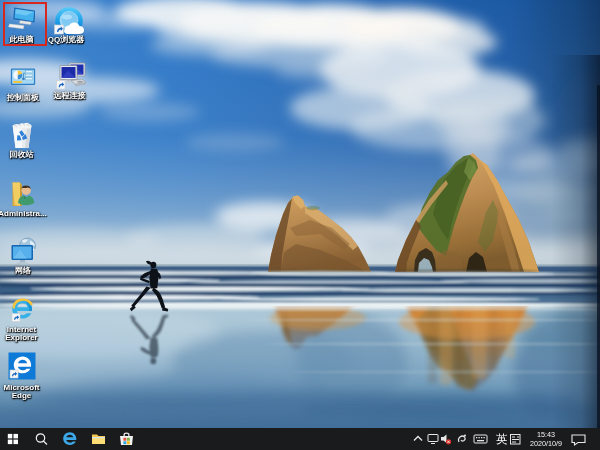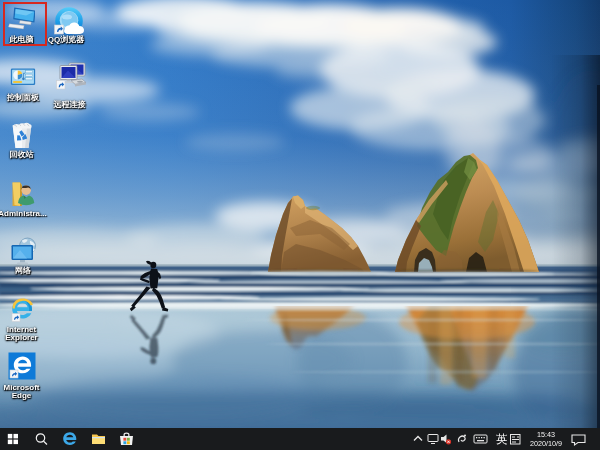--- a/index.html
+++ b/index.html
@@ -313,21 +313,21 @@
     <rect x="6.5" y="5" width="14" height="11" fill="#1b2ba8"></rect>
     <polygon points="6.5,16 13,8.5 20.5,16" fill="#3343c4" opacity="0.8"></polygon>
     <rect x="11.5" y="17.5" width="4" height="2" fill="#b9bec6"></rect>
     <rect x="8.5" y="19.5" width="10" height="1.6" rx="0.8" fill="#c9ced4"></rect>
     <polygon points="16,18.5 27,17 31,20.5 20,22.3" fill="#d7dbdf" stroke="#8a8f98" stroke-width="0.6"></polygon>
     <polygon points="20,22.3 31,20.5 31,22.5 20,24.5" fill="#b0b5bc"></polygon>
     <ellipse cx="25" cy="19.7" rx="3" ry="1" fill="#9aa0a8"></ellipse>
     <rect x="1.5" y="18.5" width="8.5" height="8.5" fill="#f4f6f8" stroke="#c8ccd2" stroke-width="0.6"></rect>
     <path d="M3.7,25.2 Q3.7,21.7 7.1,21.5 L7.1,20.2 L9.2,22.4 L7.1,24.6 L7.1,23.1 Q5,23.1 4.9,25.2 Z" fill="#1a66c0"></path>
 </svg>
-<div class="dlbl" style="left:37.5px;top:101px">远程连接</div>
+<div class="dlbl" style="left:37.5px;top:92px">远程连接</div>
 
 <svg class="dico" style="left:10px;top:122px" width="24" height="27" viewBox="0 0 24 27">
     <path d="M3,6 L21,6 L18.5,26 L5.5,26 Z" fill="#e9ecef"></path>
     <path d="M3,6 L12,6 L12,26 L5.5,26 Z" fill="#f6f8fa"></path>
     <path d="M17,6 L21,6 L18.5,26 L15,26 Z" fill="#d4d9de"></path>
     <path d="M2.5,3.5 Q6,1 9,2.5 Q11,0.5 14,1.5 Q17,0 19.5,2 Q22,2.5 21.5,5 L21,6.5 L3,6.5 Z" fill="#f2f4f6"></path>
     <path d="M4,2.8 L7,4.5 M9,1.8 L11,4 M13,1.5 L15,3.8 M17,1.8 L19,4.2" stroke="#c3c9cf" stroke-width="0.8" fill="none"></path>
     <g fill="#2e81d6">
       <path d="M11.6,8.2 L14.6,12.6 L11.6,14.4 L9.2,10.0 Z"></path>
       <path d="M15.4,12.0 L17.2,16.6 L12.8,18.0 L12.1,15.4 Z"></path>

